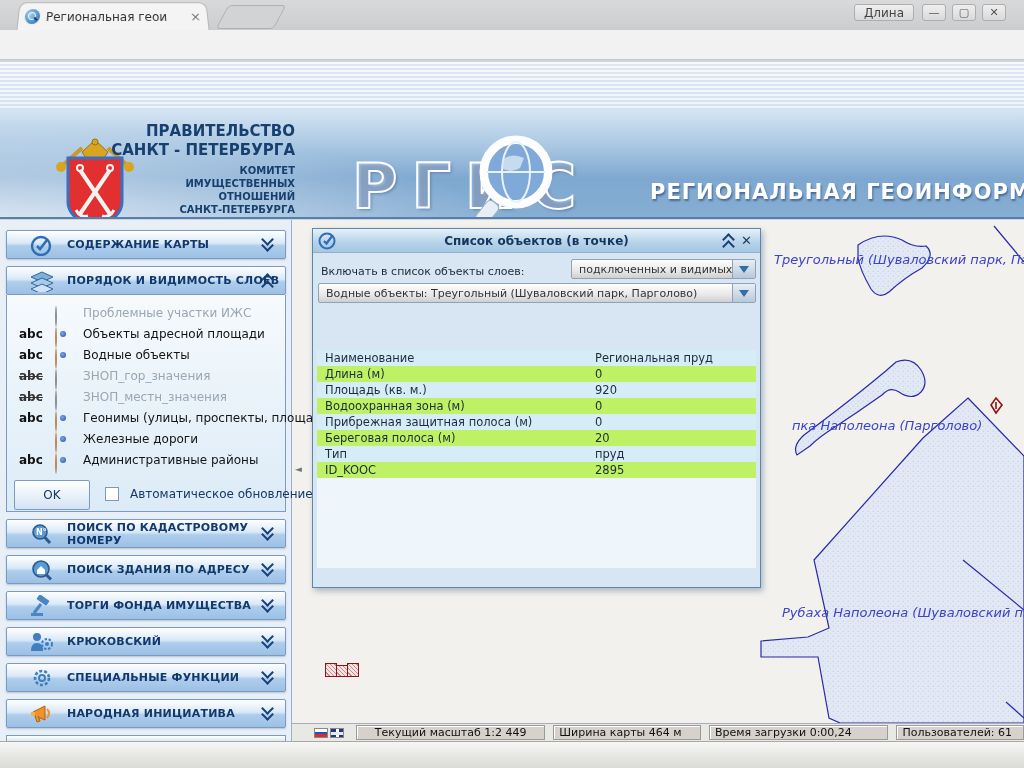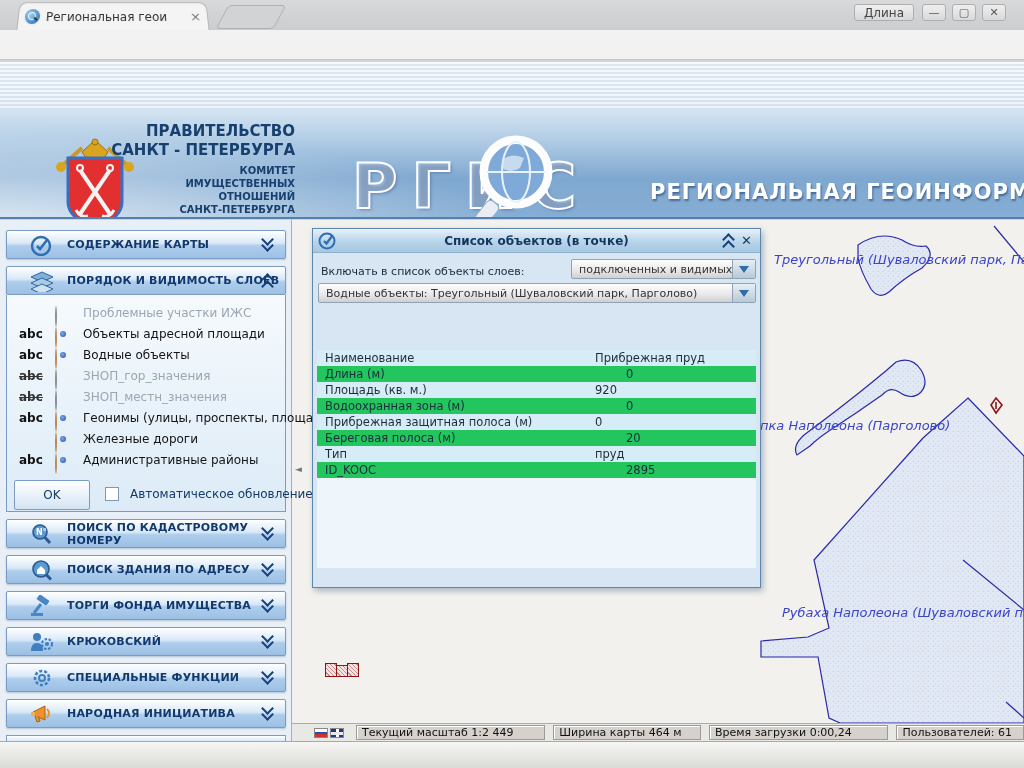--- a/index.html
+++ b/index.html
@@ -86,21 +86,21 @@
   #dlg .flabel{font-size:11px;color:#1a2a3a;}
   .icobtn{position:absolute;top:308px;height:26px;background:linear-gradient(#fdfdfd,#d8e2ea);border:1px solid #9ab0c2;border-radius:2px;box-sizing:border-box;display:flex;align-items:center;justify-content:center;}
   .icobtn.sel{border:2px solid #5588bb;background:linear-gradient(#eaf4fc,#cfe4f2);}
   .docic{width:13px;height:16px;background:#fff;border:1px solid #888;position:relative;}
   .docic i{position:absolute;left:2px;width:8px;height:1.5px;}
   .docic i:nth-child(1){top:3px;}.docic i:nth-child(2){top:6px;}.docic i:nth-child(3){top:9px;}.docic i:nth-child(4){top:12px;width:5px;}
   .dashsq{width:16px;height:14px;border:1.5px dashed #4477aa;position:relative;background:#eef6fc;}
   .dashsq i{position:absolute;width:4px;height:4px;background:#fff;border:1px solid #4477aa;}
   .trow{position:absolute;left:0;width:439px;height:16px;display:flex;align-items:center;font-size:11.5px;color:#1c2c3c;}
   .trow.odd{background:#d6ecf7;}
-  .trow.even{background:#22c55e;gap:31px;}
+  .trow.even{background:#bef264;}
   .trow .k{padding-left:8px;width:270px;}
   
   #statusbar{left:292px;top:723px;width:732px;height:18px;background:#e8e8e4;border-top:1px solid #aab;display:flex;align-items:center;box-sizing:border-box;}
   .sfield{height:15px;background:#d6d2cb;border:1px solid #9a9a98;box-shadow:inset 1px 1px 0 #fff;font-size:11px;color:#111;padding:0 5px;line-height:14px;box-sizing:border-box;white-space:nowrap;}
   .flag{width:14px;height:10px;border:1px solid #888;box-sizing:border-box;}
   #flag-ru{background:linear-gradient(180deg,#fff 33%,#2a4fae 33% 66%,#d03030 66%);}
   #flag-uk{background:linear-gradient(180deg,#24367c,#24367c),linear-gradient(90deg,transparent 40%,#fff 40% 60%,transparent 60%),linear-gradient(0deg,transparent 35%,#d03030 35% 65%,transparent 65%);background-blend-mode:normal;background:#24367c;position:relative;overflow:hidden;}
   #flag-uk::before{content:"";position:absolute;left:5px;top:-2px;width:3px;height:14px;background:#fff;box-shadow:0 0 0 0 #fff;}
   #flag-uk::after{content:"";position:absolute;left:-2px;top:3.5px;width:16px;height:3px;background:#e8e8e8;}
   
@@ -214,21 +214,21 @@
     <path d="M604,142 Q620,136 629,150 Q637,163 629,172 Q620,181 607,172 Q598,166 590,175 Q566,192 543,207 Q527,217 518,226 L505,235 Q500,226 512,215 Q543,192 568,172 Q588,156 596,149 Z" fill="url(#wdots)" stroke="#2929a8" stroke-width="1.2"></path>
 
     <line x1="702" y1="6" x2="732" y2="42" stroke="#2929a8" stroke-width="1.2"></line>
 
     <g transform="translate(697,178)">
       <path d="M7,0 L13,7 L7,15 L2,7 Z" fill="none" stroke="#8b1515" stroke-width="1.6"></path>
       <line x1="7" y1="4" x2="7" y2="11" stroke="#8b1515" stroke-width="1.6"></line>
     </g>
   </svg>
   <span class="maplbl" style="left:482px;top:32px;">Треугольный (Шуваловский парк, Парголово)</span>
-  <span class="maplbl" style="left:468px;top:198px;">пка Наполеона (Парголово)</span>
+  <span class="maplbl" style="left:468px;top:198px;padding-left:32px;">пка Наполеона (Парголово)</span>
   <span class="maplbl" style="left:490px;top:385px;">Рубаха Наполеона (Шуваловский парк, Паргол</span>
 </div>
 <div class="abs" id="redstamp">
     <i></i>
     <i></i>
     <i></i>
   </div>
 <span class="abs" id="collapse-arrow">◄</span>
 
 <div class="abs" id="sidebar"></div>
@@ -437,21 +437,21 @@
         <i style="background:#888;"></i>
         <i style="background:#888;"></i>
         <i style="background:#888;"></i>
       </span>
     </div>
   <div class="abs cb" style="left:152px;top:313px;"></div>
   <span class="abs" style="left:172px;top:315px;font-size:11.5px;color:#1a2a3a;">выделять объект на карте</span>
 
   <div class="trow odd" style="top:121px;left:4px;">
       <span class="k">Наименование</span>
-      <span class="v">Прибрежная пруд</span>
+      <span class="v">Региональная пруд</span>
     </div>
   <div class="trow even" style="top:137px;left:4px;">
       <span class="k">Длина (м)</span>
       <span class="v">0</span>
     </div>
   <div class="trow odd" style="top:153px;left:4px;">
       <span class="k">Площадь (кв. м.)</span>
       <span class="v">920</span>
     </div>
   <div class="trow even" style="top:169px;left:4px;">
@@ -474,21 +474,21 @@
       <span class="k">ID_KOOC</span>
       <span class="v">2895</span>
     </div>
   <div class="abs" style="left:4px;top:249px;width:439px;height:90px;background:#eef6fb;"></div>
 
 </div>
 
 <div class="abs" id="statusbar">
   <span class="flag" id="flag-ru" style="margin-left:22px;"></span>
   <span class="flag" id="flag-uk" style="margin-left:2px;"></span>
-  <span class="sfield" style="margin-left:12px;width:190px;">Текущий масштаб 1:2 449</span>
+  <span class="sfield" style="margin-left:12px;width:190px;text-align:center;">Текущий масштаб 1:2 449</span>
   <span class="sfield" style="margin-left:8px;width:148px;">Ширина карты 464 м</span>
   <span class="sfield" style="margin-left:8px;width:180px;">Время загрузки 0:00,24</span>
   <span class="sfield" style="margin-left:8px;width:128px;">Пользователей: 61</span>
 </div>
 
 <div class="abs" id="taskbar">
 
   <div class="abs" style="left:116px;top:746px;"><span class="chrome" style="width:18px;height:18px;"></span></div>
 
   <div class="abs" style="left:197px;top:745px;"><span class="tg" style="width:18px;height:18px;"></span></div>

